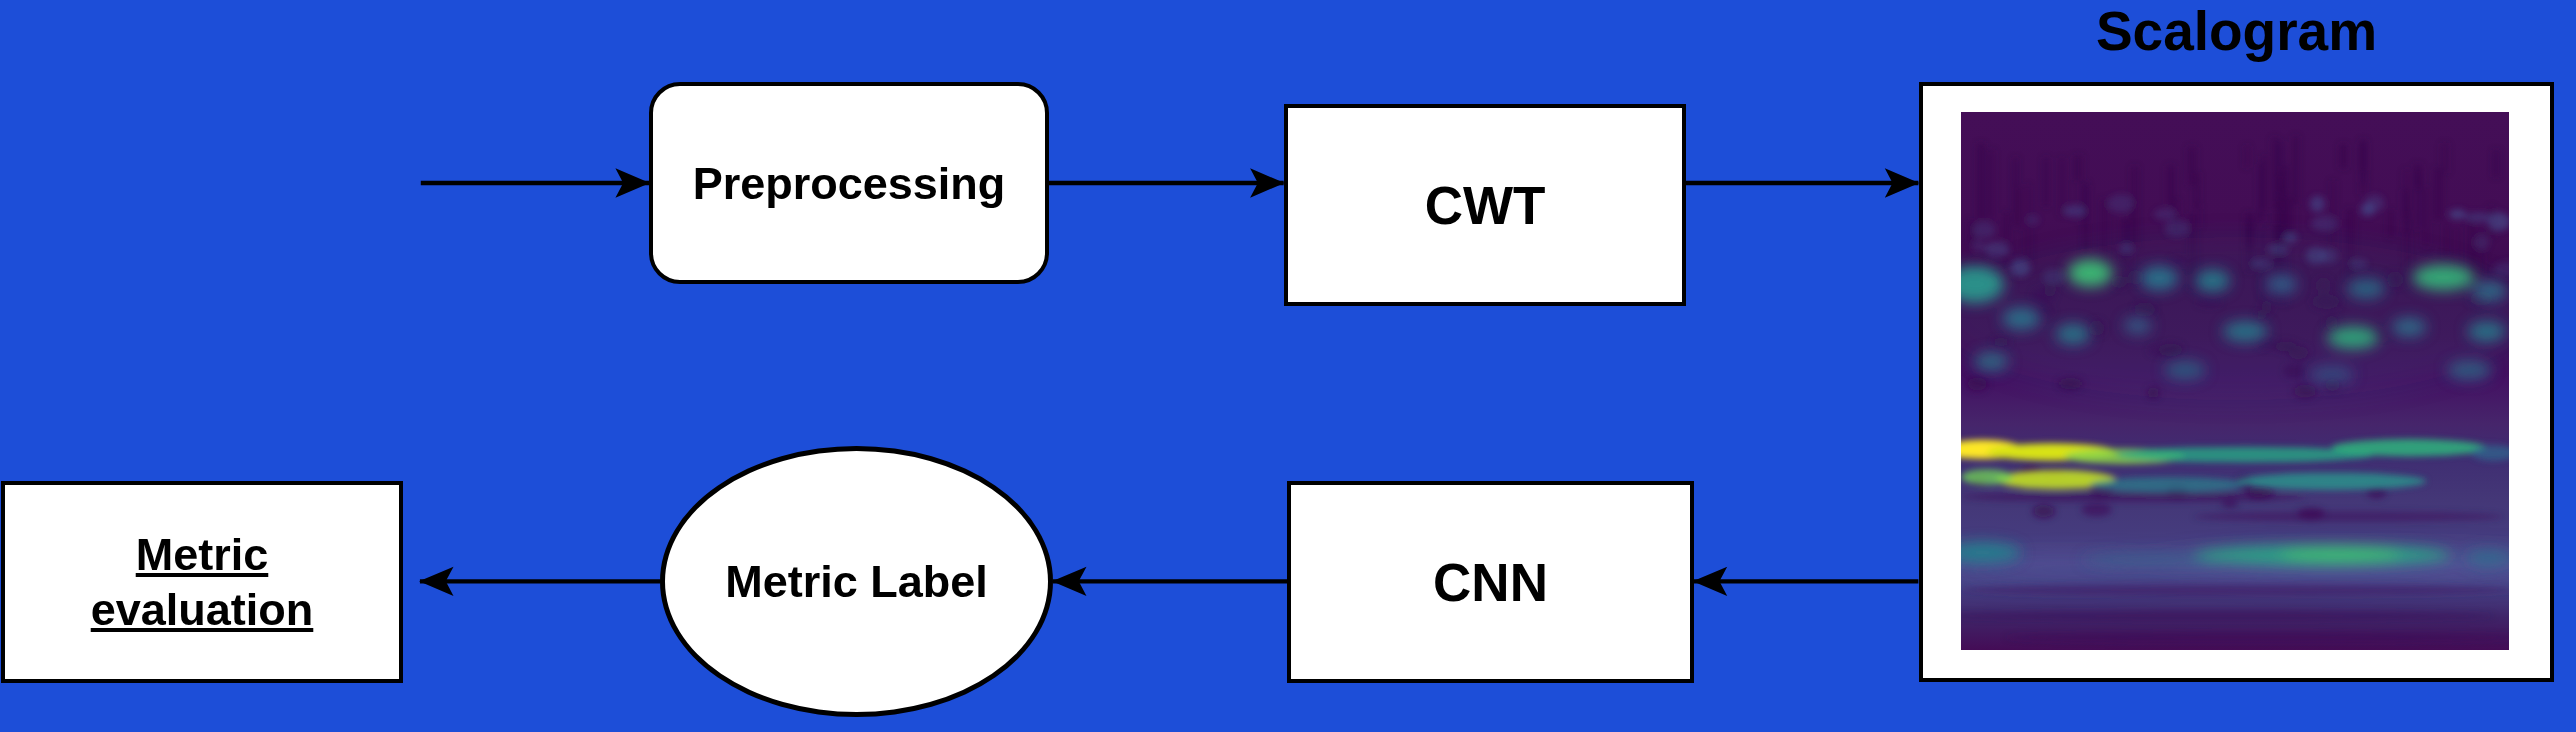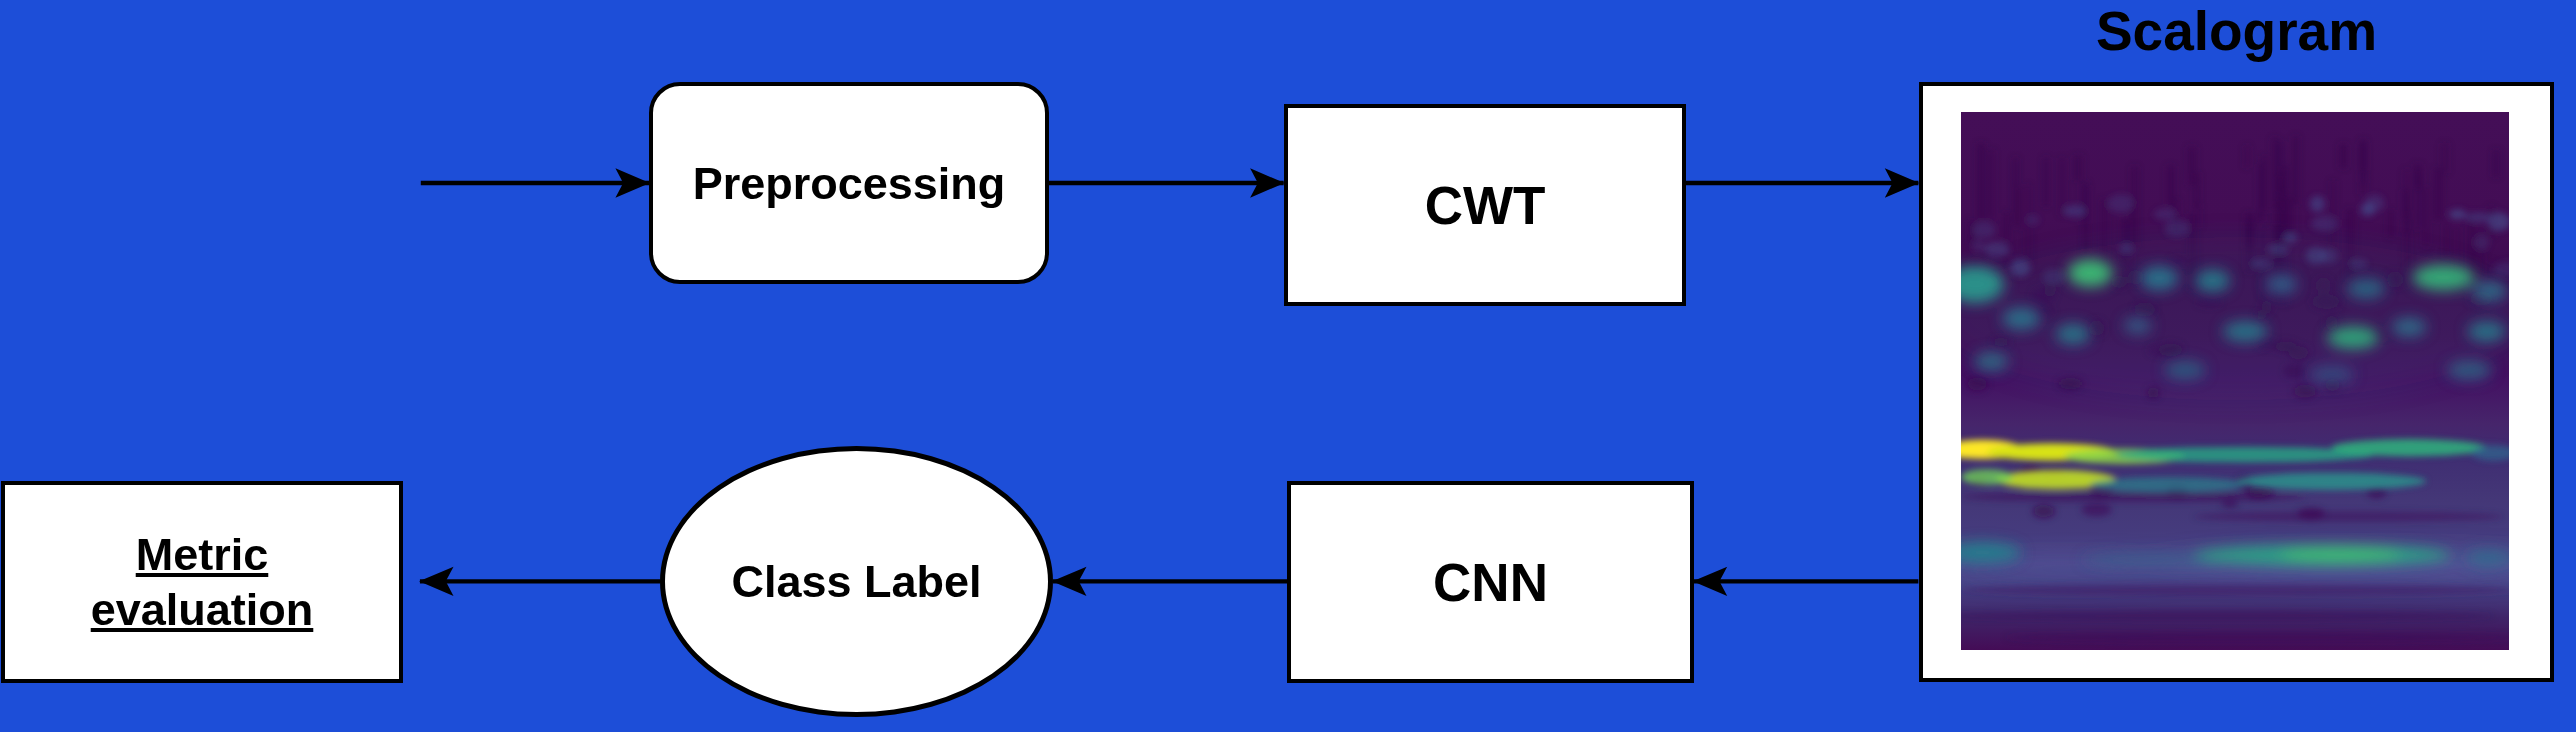--- a/index.html
+++ b/index.html
@@ -266,21 +266,21 @@
       </g>
     </svg>
   </div>
 
   <div class="node" style="left:1px;top:481px;width:402px;height:202px;text-decoration:underline;">
     <span class="lbl">Metric</span>
     <span class="lbl">evaluation</span>
   </div>
 
   <div class="node ellipse" style="left:660px;top:446px;width:393px;height:271px;">
-    <span class="lbl">Class Label</span>
+    <span class="lbl">Metric Label</span>
   </div>
 
   <div class="node big" style="left:1287px;top:481px;width:407px;height:202px;align-items:center;">
     <span class="lbl">CNN</span>
   </div>
 
 </div>
 
 
 </body></html>

